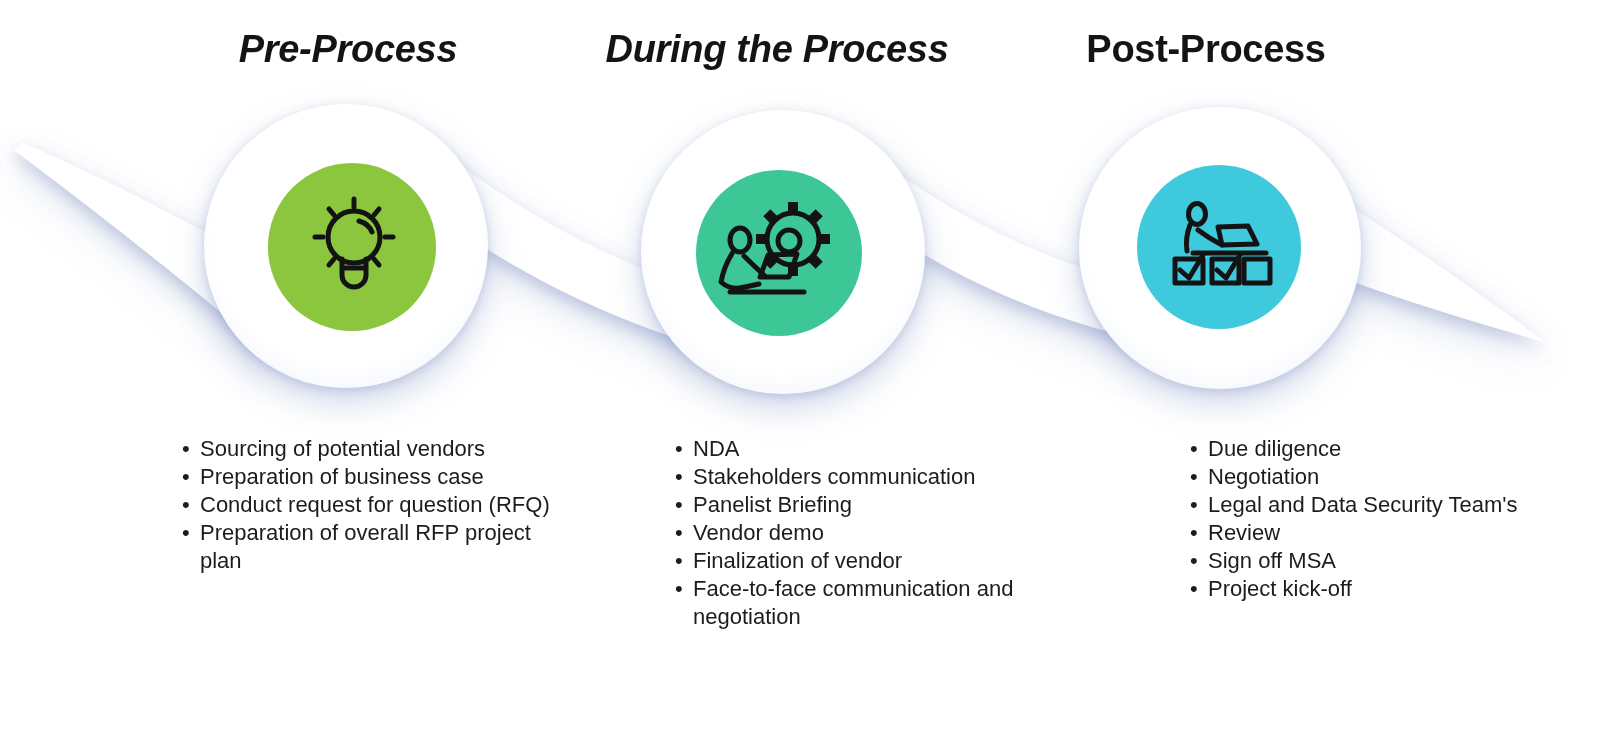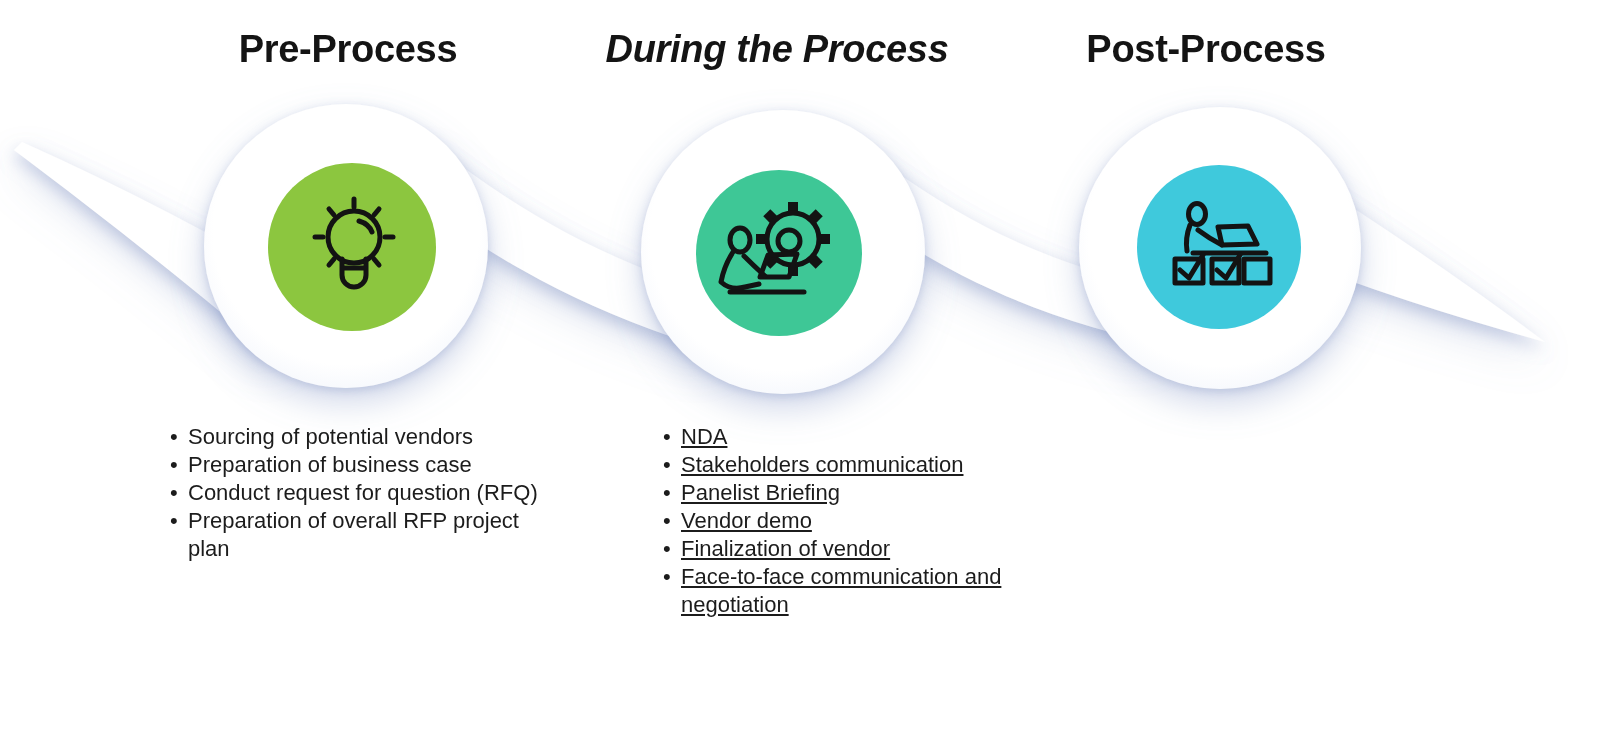--- a/index.html
+++ b/index.html
@@ -5,29 +5,29 @@
   html,body{margin:0;padding:0;background:#ffffff;}
   .canvas{
     position:relative;width:1600px;height:745px;background:#ffffff;overflow:hidden;
     font-family:"Liberation Sans",sans-serif;
   }
   .wave{position:absolute;left:0;top:0;width:1600px;height:745px;}
   .phase-title{
     position:absolute;top:28px;width:600px;margin:0;text-align:center;
     font-size:38px;font-weight:700;letter-spacing:-0.3px;color:#141414;
   }
-  .t1{left:48px;} .t2{left:477px;font-style:italic;} .t3{left:906px;}
+  .t1{left:48px;font-style:italic;} .t2{left:477px;font-style:italic;} .t3{left:906px;}
   .phase-list{
-    position:absolute;top:423px;margin:0;padding:0;list-style:none;
+    position:absolute;top:423px;margin:12px;padding:0;list-style:none;
     font-size:22px;line-height:28px;color:#1c1c1c;
   }
   .phase-list li{position:relative;padding-left:18px;}
   .phase-list li::before{content:"\2022";position:absolute;left:0;top:0;}
   .l1{left:170px;width:372px;}
-  .l2{left:663px;width:352px;text-decoration:underline;}
+  .l2{left:663px;width:352px;}
   .l3{left:1178px;width:392px;}
   .icon{stroke:#131313;stroke-width:5;fill:none;stroke-linecap:round;stroke-linejoin:round;}
   .tooth{stroke:#131313;stroke-width:10;stroke-linecap:butt;fill:none;}
 </style>
 </head>
 <body>
 
 <div class="canvas">
 
   <svg class="wave" viewBox="0 0 1600 745" aria-hidden="true">
@@ -120,14 +120,22 @@
 
   <ul class="phase-list l2">
     <li>NDA</li>
     <li>Stakeholders communication</li>
     <li>Panelist Briefing</li>
     <li>Vendor demo</li>
     <li>Finalization of vendor</li>
     <li>Face-to-face communication and negotiation</li>
   </ul>
 
+  <ul class="phase-list l3">
+    <li>Due diligence</li>
+    <li>Negotiation</li>
+    <li>Legal and Data Security Team's</li>
+    <li>Review</li>
+    <li>Sign off MSA</li>
+    <li>Project kick-off</li>
+  </ul>
 
 </div>
 
 </body></html>

